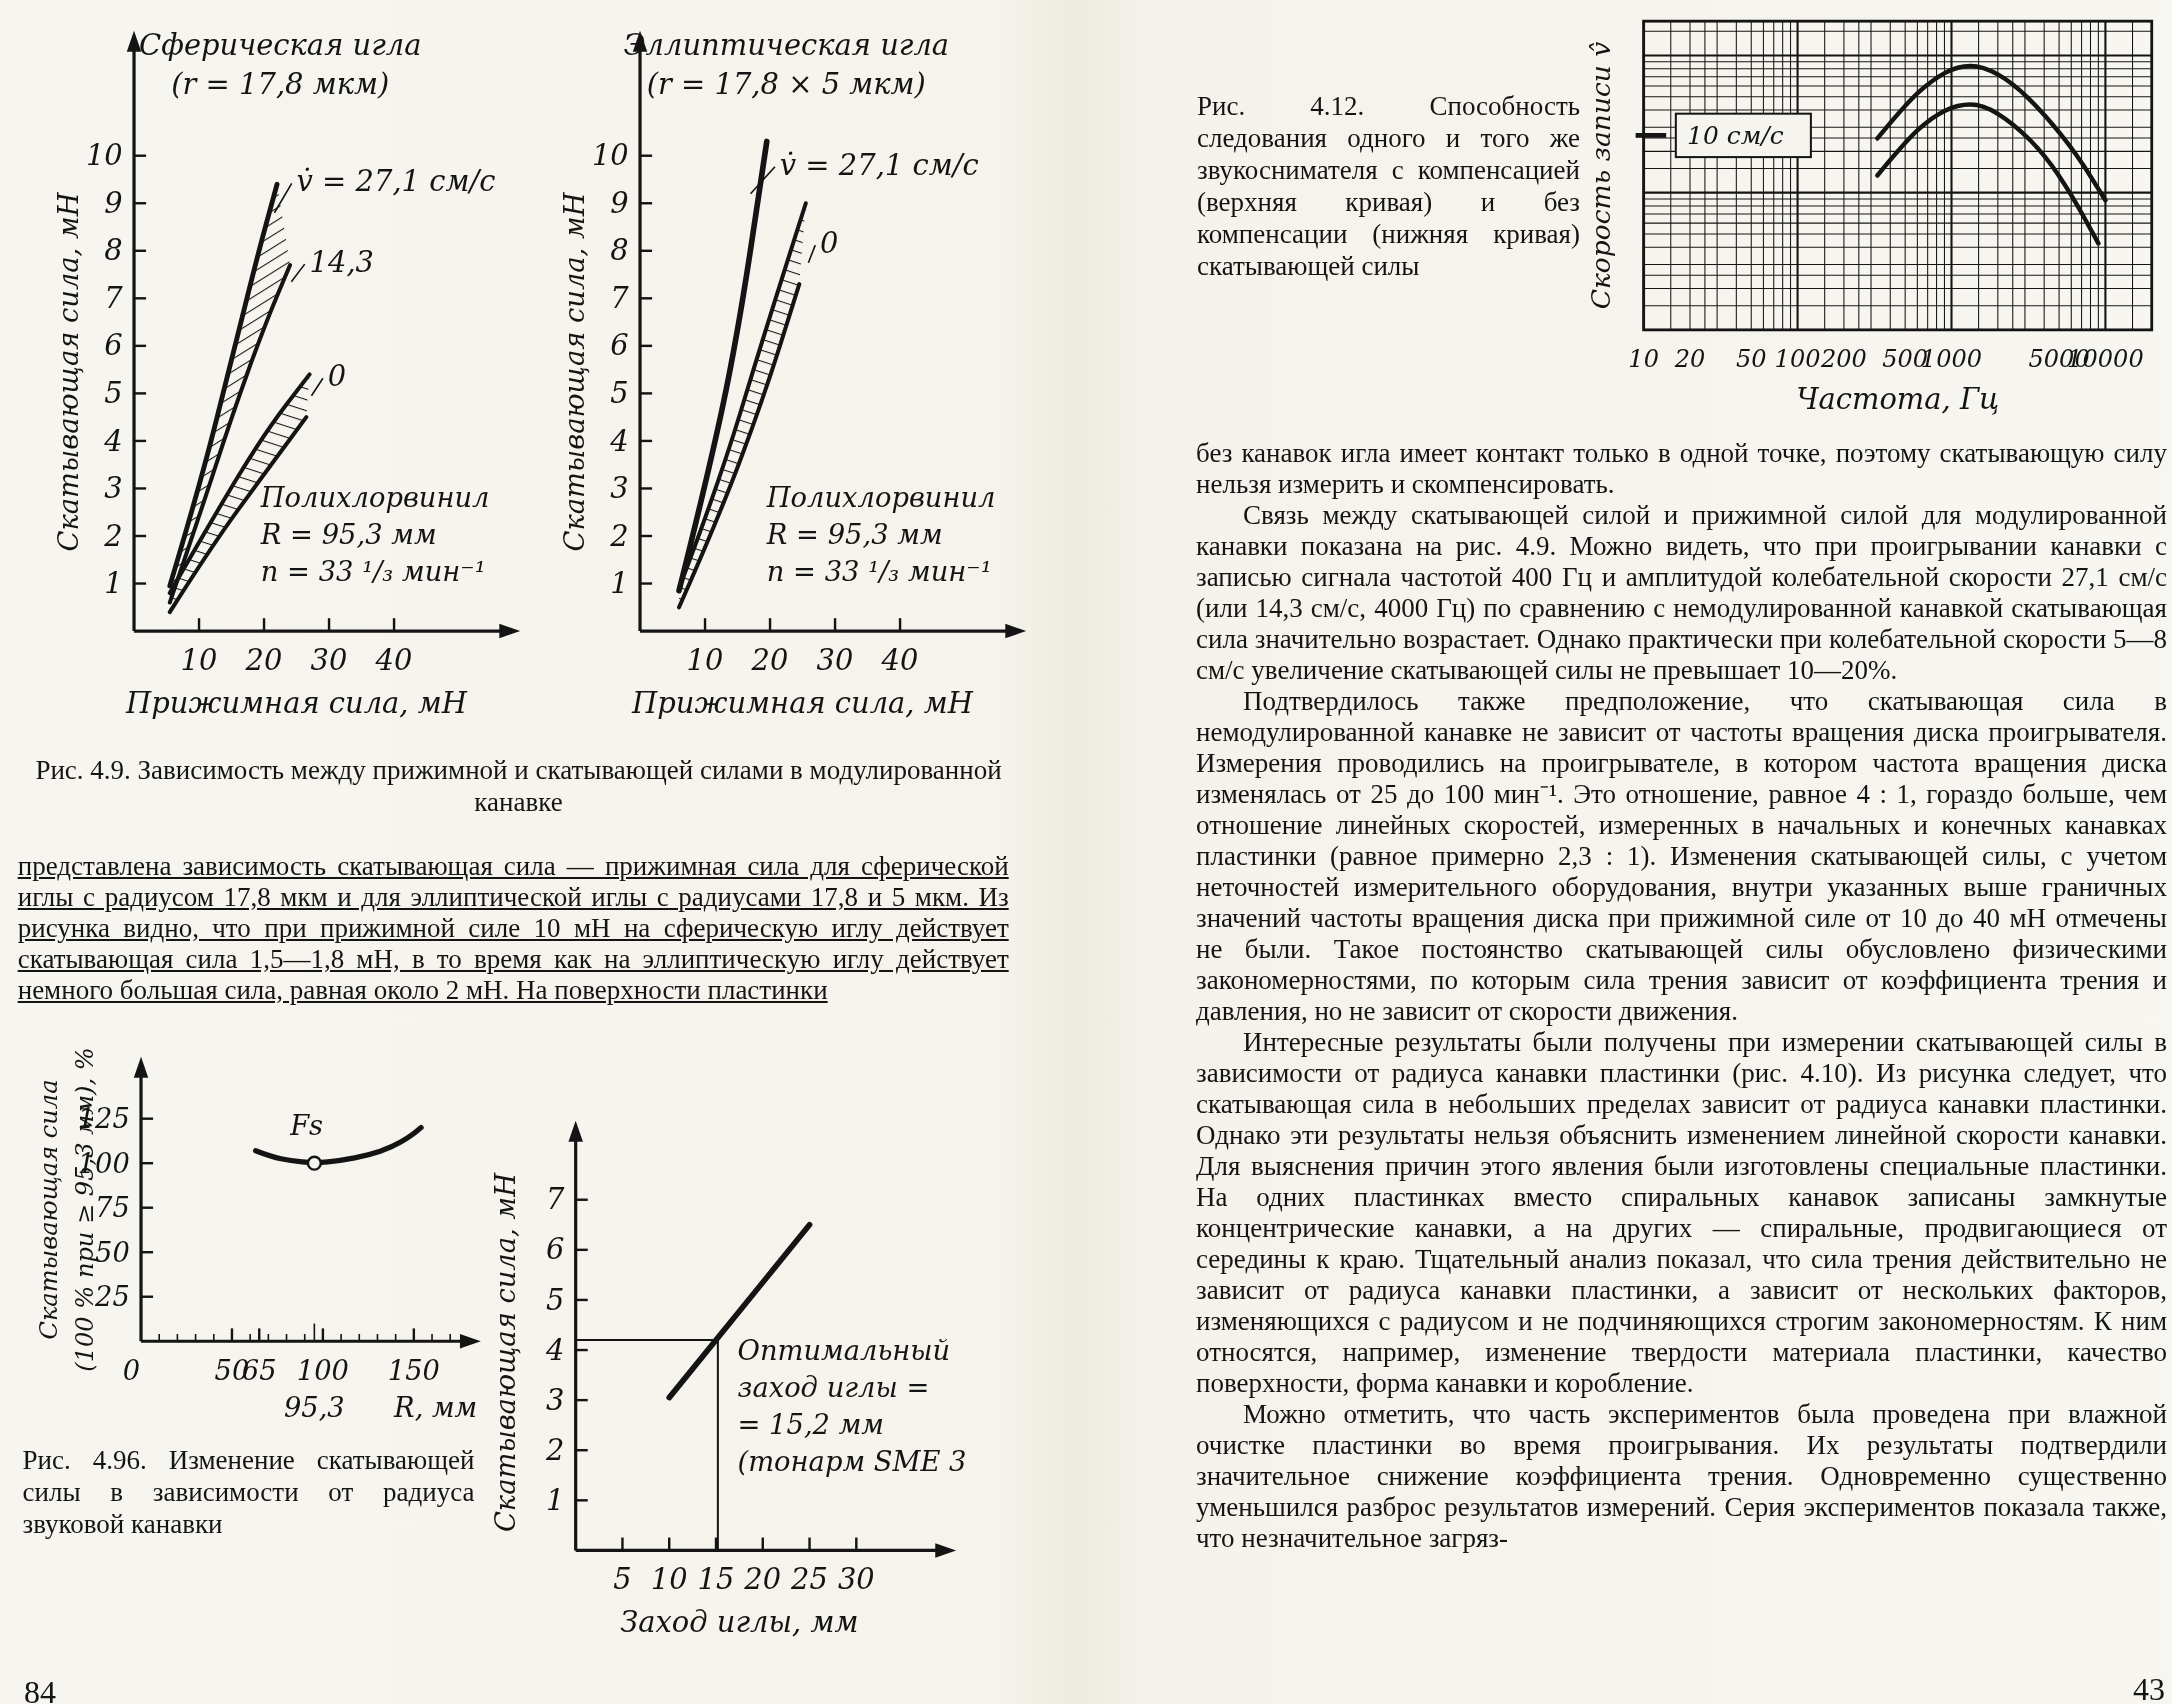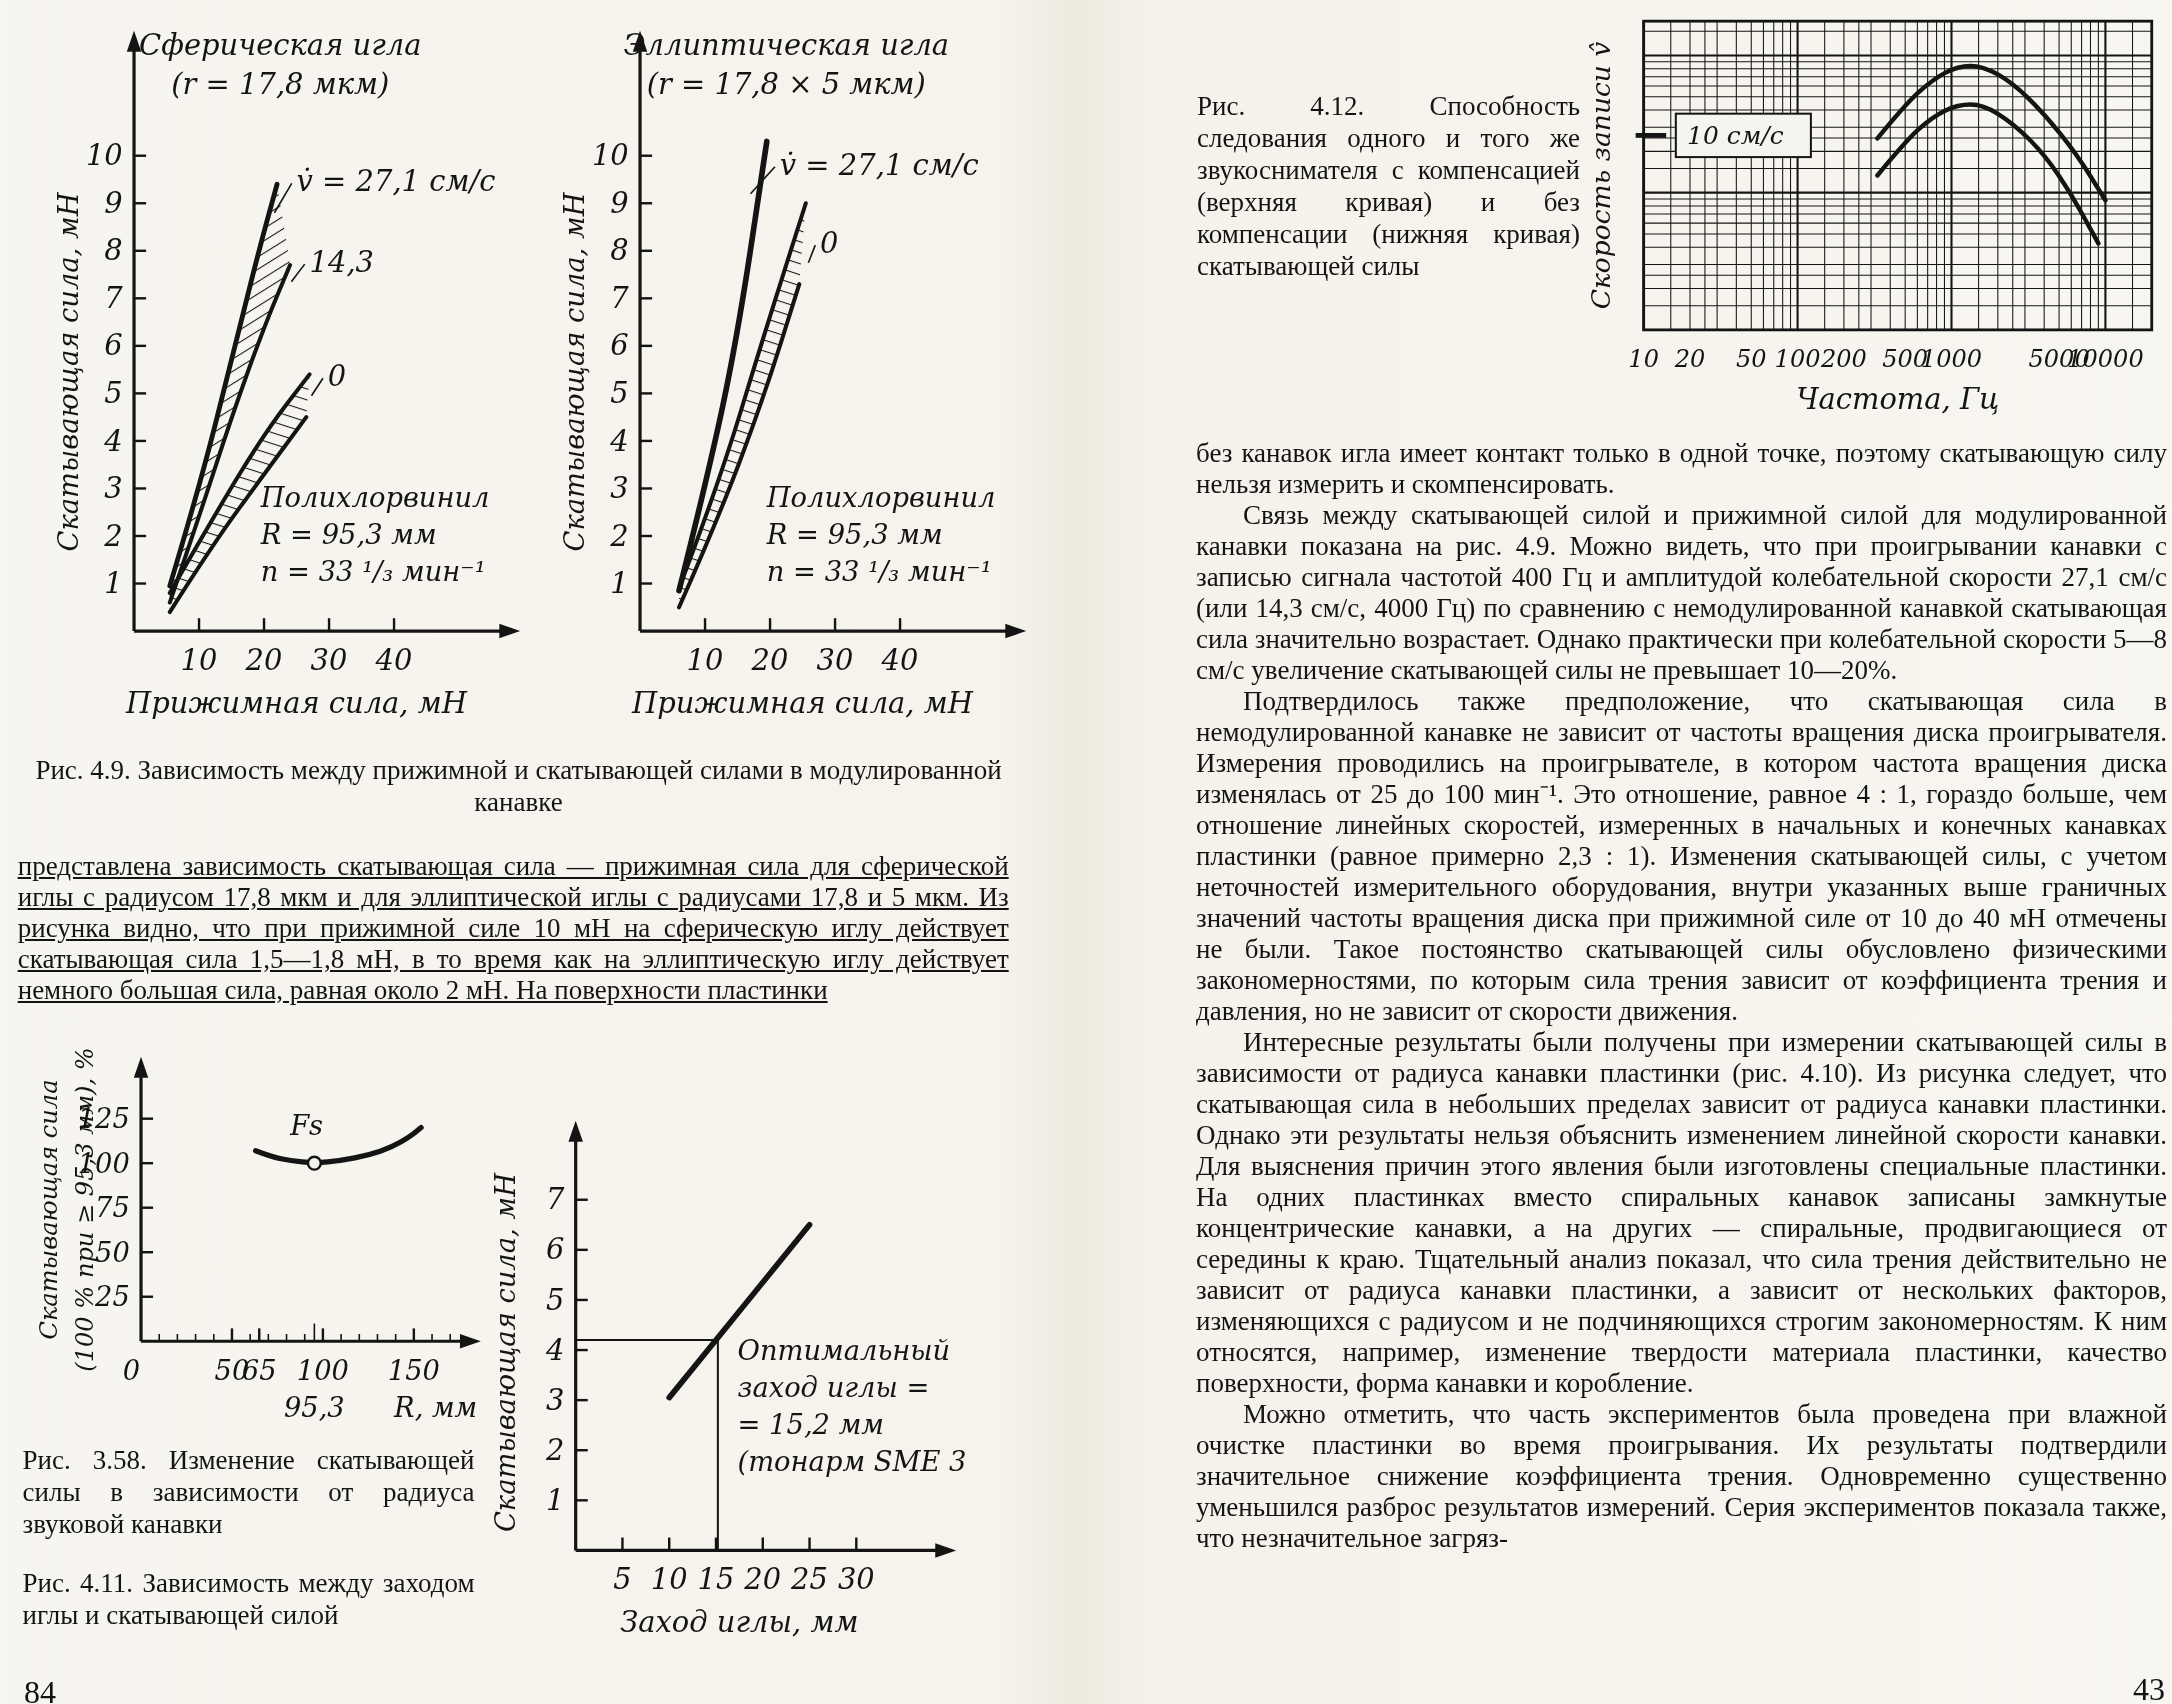--- a/index.html
+++ b/index.html
@@ -232,23 +232,22 @@
         <text x="40" y="304" fill="#141414" text-anchor="middle" transform="rotate(-90 40 304)" style="font: italic 34px &quot;DejaVu Serif&quot;, serif;">Скатывающая сила, мН</text>
         <polyline points="115,288.43037974683546 291.75428571428574,288.43037974683546" fill="none" stroke="#141414" stroke-width="2.5"></polyline>
         <polyline points="291.75428571428574,288.43037974683546 291.75428571428574,550" fill="none" stroke="#141414" stroke-width="2.5"></polyline>
         <path d="M 231.28571428571428 360.0506329113924 L 405.7142857142857 145.18987341772157" fill="none" stroke="#141414" stroke-width="7" stroke-linecap="round"></path>
         <text x="316.1742857142857" y="313.3417721518988" fill="#141414" text-anchor="start" style="font: italic 34px &quot;DejaVu Serif&quot;, serif;">Оптимальный</text>
         <text x="316.1742857142857" y="359.3417721518988" fill="#141414" text-anchor="start" style="font: italic 34px &quot;DejaVu Serif&quot;, serif;">заход иглы =</text>
         <text x="316.1742857142857" y="405.3417721518988" fill="#141414" text-anchor="start" style="font: italic 34px &quot;DejaVu Serif&quot;, serif;">= 15,2 мм</text>
         <text x="316.1742857142857" y="451.3417721518988" fill="#141414" text-anchor="start" style="font: italic 34px &quot;DejaVu Serif&quot;, serif;">(тонарм SME 3009)</text>
       </svg></div>
 
-  <div class="caption jtext" style="left:22.5px;top:1444px;width:452px">Рис. 3.58. Изменение скатывающей силы в зависимости от радиуса звуковой канавки</div>
-
-  <div class="caption jtext" style="left:22.5px;top:1567px;width:452px">Рис. 4.11. Зависимость между заходом иглы и скатывающей силой</div>
+  <div class="caption jtext" style="left:22.5px;top:1444px;width:452px">Рис. 4.96. Изменение скатывающей силы в зависимости от радиуса звуковой канавки</div>
+
 
   <div class="pagenum" style="left:24px;top:1650px">84</div>
 
   <div class="caption jtext" style="left:1197px;top:90px;width:383px">Рис. 4.12. Способность следования одного и того же звукоснимателя с компенсацией (верхняя кривая) и без компенсации (нижняя кривая) скатывающей силы</div>
 
   <div class="chart" id="fig412" style="left:1589px;top:8px;width:574px;height:409px"><svg width="574" height="409" viewBox="0 0 714 508">
         <line x1="68" y1="16" x2="68" y2="400" stroke="#141414" stroke-width="2.6"></line>
         <line x1="101.71362146644336" y1="16" x2="101.71362146644336" y2="400" stroke="#141414" stroke-width="1.3"></line>
         <line x1="125.63381656923369" y1="16" x2="125.63381656923369" y2="400" stroke="#141414" stroke-width="1.3"></line>
         <line x1="144.18776133845478" y1="16" x2="144.18776133845478" y2="400" stroke="#141414" stroke-width="1.3"></line>

